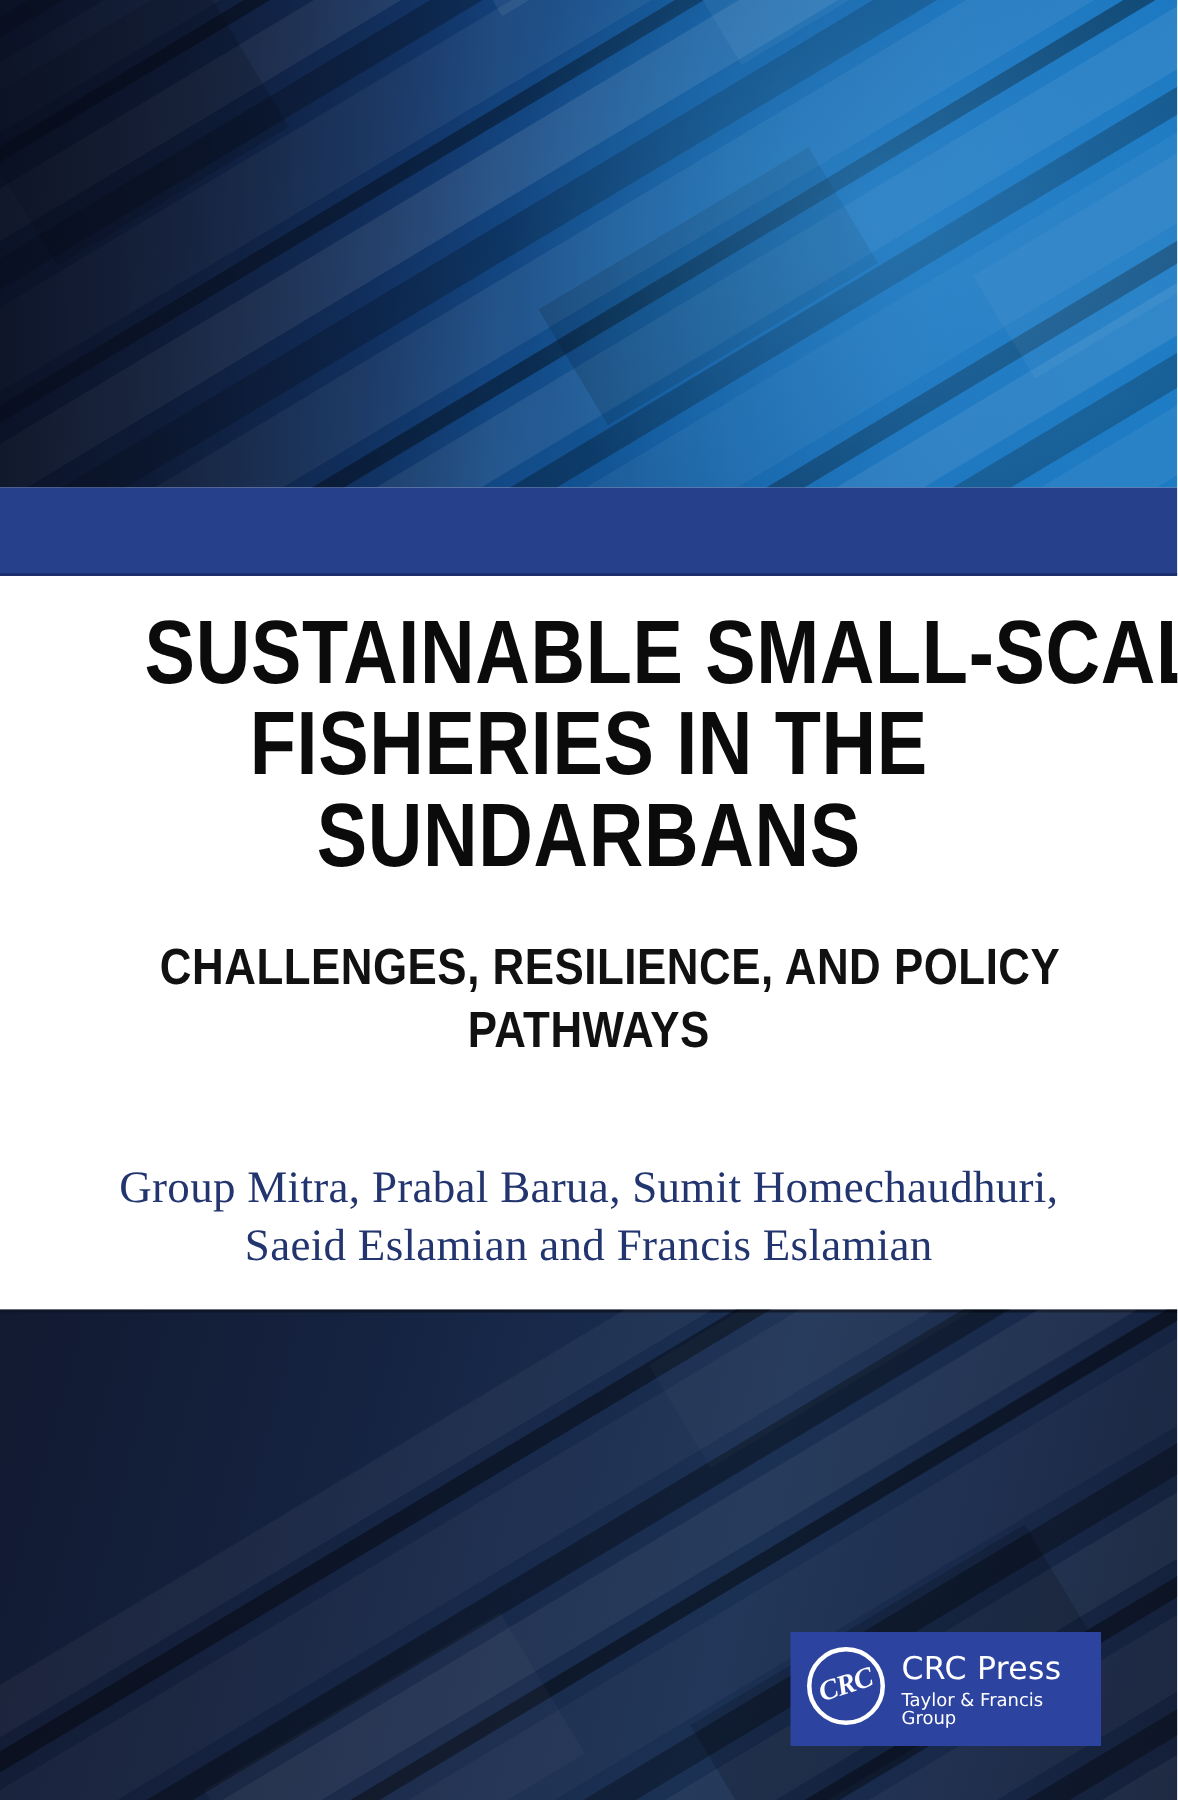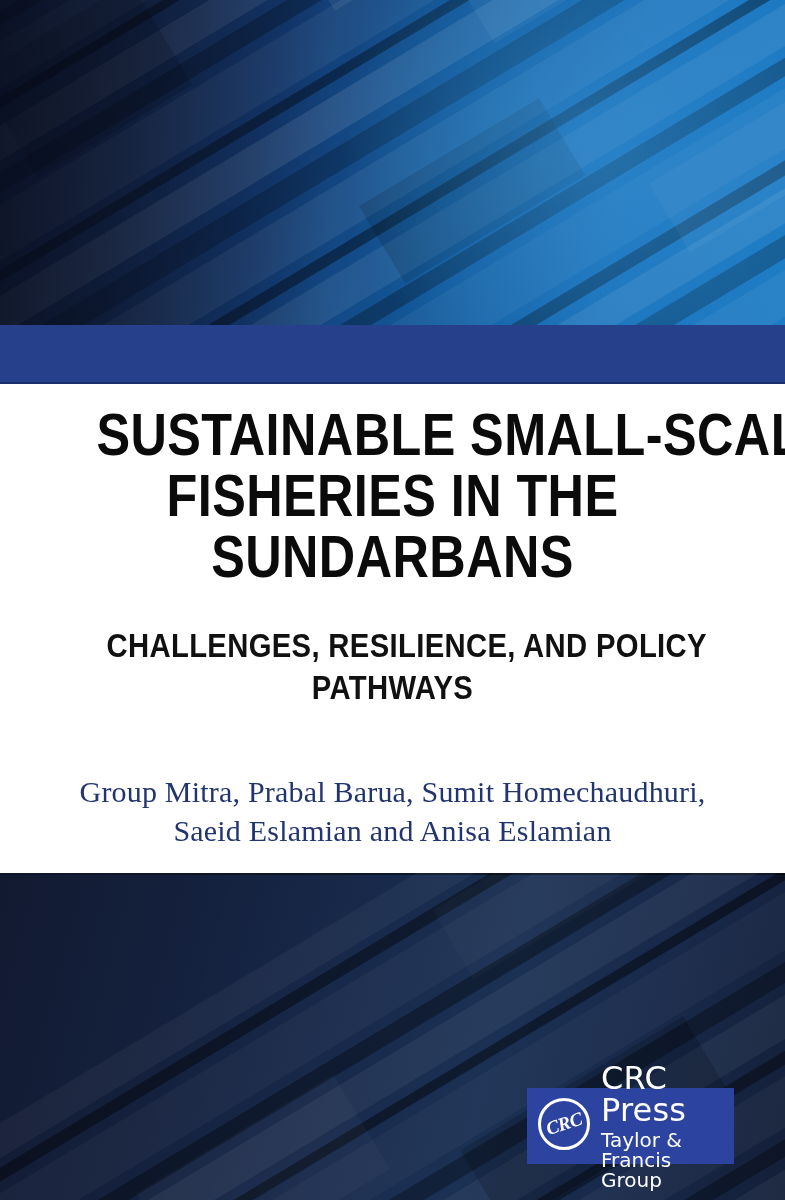--- a/index.html
+++ b/index.html
@@ -199,28 +199,28 @@
     transform: rotate(-18deg);
   }
   .logo-text {
     margin-left: 7px;
     color: #ffffff;
     line-height: 1;
   }
   .logo-text .press {
     display: block;
     font-family: "DejaVu Sans", sans-serif;
-    font-size: 32px;
+    font-size: 21px;
     letter-spacing: 0.2px;
     margin-bottom: 4px;
   }
   .logo-text .tf {
     display: block;
     font-family: "DejaVu Sans", sans-serif;
-    font-size: 20px;
+    font-size: 12px;
     letter-spacing: 0px;
   }
 </style>
 </head>
 <body>
 
 <div class="cover">
 
   <div class="top-art">
     <div class="stripes">
@@ -268,21 +268,21 @@
       <span class="tline">SUNDARBANS</span>
     </div>
 
     <div class="subtitle">
       <span class="sline">CHALLENGES, RESILIENCE, AND POLICY</span>
       <span class="sline">PATHWAYS</span>
     </div>
 
     <div class="authors">
       <span class="aline">Group Mitra, Prabal Barua, Sumit Homechaudhuri,</span>
-      <span class="aline">Saeid Eslamian and Anisa Eslamian</span>
+      <span class="aline">Saeid Eslamian and Francis Eslamian</span>
     </div>
 
   </div>
 
   <div class="bottom-art">
     <div class="topline"></div>
     <div class="stripes">
       <i style="top:300px;height:30px;background:rgba(255,255,255,0.045);"></i>
       <i style="top:338px;height:12px;background:rgba(0,0,0,0.40);"></i>
       <i style="top:360px;height:46px;background:rgba(255,255,255,0.035);"></i>

